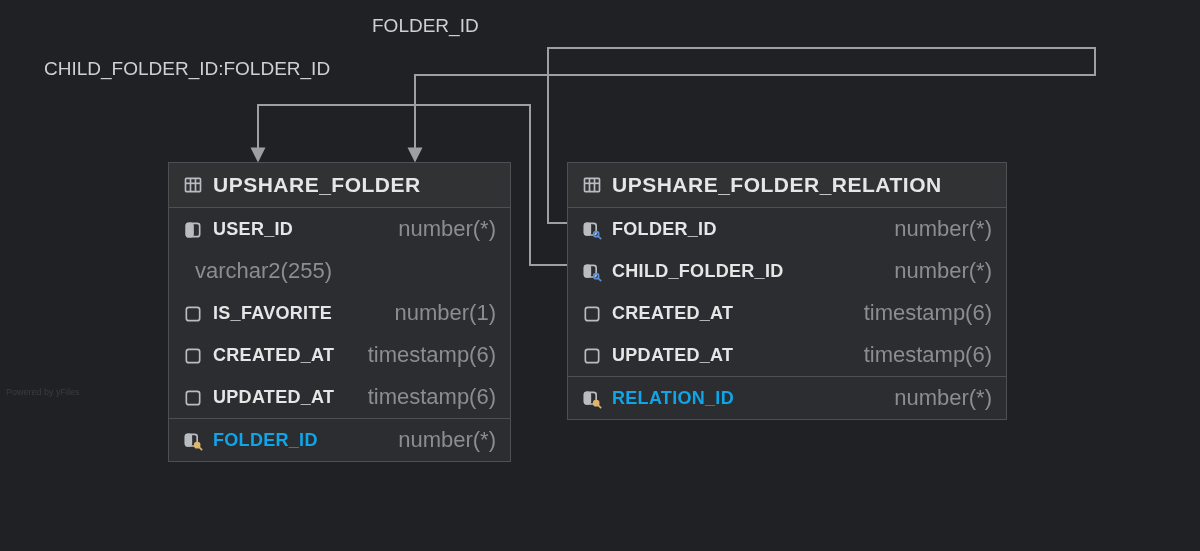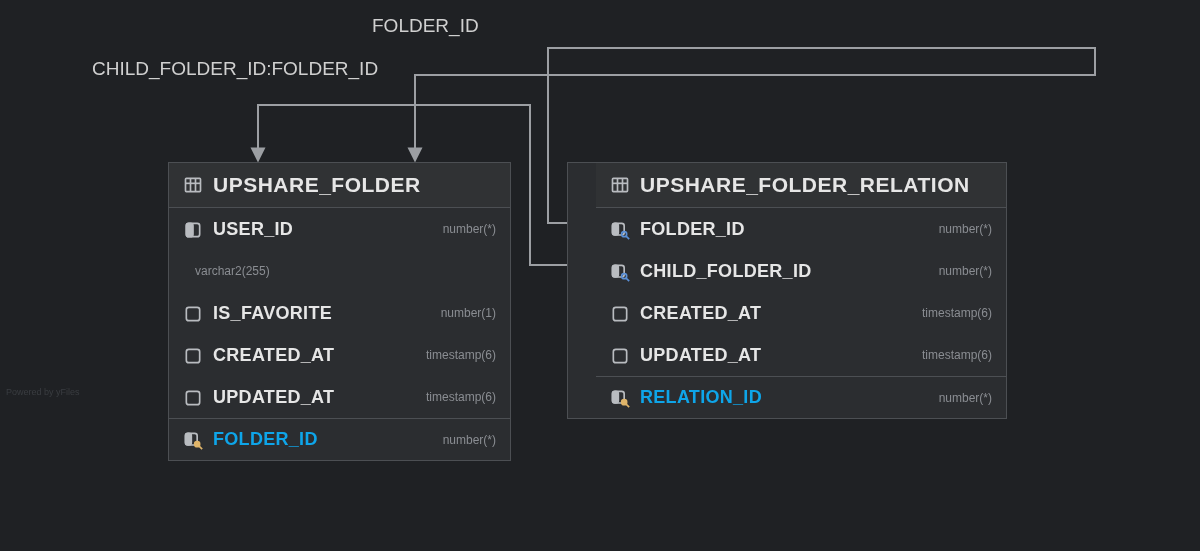--- a/index.html
+++ b/index.html
@@ -7,21 +7,21 @@
   .canvas { position: relative; width: 1200px; height: 401px; }
   svg.connectors { position: absolute; left: 0; top: 0; width: 1200px; height: 551px; pointer-events: none; }
   .label { position: absolute; color: #d0d0d0; font-size: 19px; font-weight: 400; }
   .table-card { position: absolute; background: #2b2d30; border: 1px solid #4c4f53; }
   .table-header { display: flex; align-items: center; gap: 10px; padding: 10px 14px; border-bottom: 1px solid #4c4f53; background: #303234; text-align: center; }
   .table-header .title { color: #e6e6e6; font-size: 21px; font-weight: 600; letter-spacing: .5px; }
   .row { display: flex; align-items: center; justify-content: space-between; padding: 8px 14px; min-height: 42px; }
   .row.divider-top { border-top: 1px solid #4c4f53; }
   .row .left { display: flex; align-items: flex-end; gap: 10px; }
   .col-name { color: #e6e6e6; font-size: 18px; font-weight: 600; letter-spacing: .3px; }
-  .col-type { color: #8a8d92; font-size: 12px; white-space: nowrap; margin-left: 12px; }
+  .col-type { color: #8a8d92; font-size: 22px; white-space: nowrap; margin-left: 12px; }
   .pk .col-name { color: #0ea5e9; }
   .icon { display: inline-flex; flex: 0 0 auto; }
   .footnote { position: absolute; left: 6px; bottom: 4px; font-size: 9px; color: #3a3d41; }
 </style>
 </head>
 <body>
 
 <div class="canvas">
 
   <svg class="connectors" viewBox="0 0 1200 551">
@@ -30,21 +30,21 @@
         <path d="M 1 1 L 11 6 L 1 11 Z" fill="#9c9fa3"></path>
       </marker>
     </defs>
 
     <path d="M 567 223 L 548 223 L 548 48 L 1095 48 L 1095 75 L 415 75 L 415 155" fill="none" stroke="#9c9fa3" stroke-width="2" marker-end="url(#arrow)"></path>
 
     <path d="M 567 265 L 530 265 L 530 105 L 258 105 L 258 155" fill="none" stroke="#9c9fa3" stroke-width="2" marker-end="url(#arrow)"></path>
   </svg>
 
   <div class="label" style="left:372px; top:15px;">FOLDER_ID</div>
-  <div class="label" style="left:44px; top:58px;margin-left:48px;">CHILD_FOLDER_ID:FOLDER_ID</div>
+  <div class="label" style="left:44px; top:58px;">CHILD_FOLDER_ID:FOLDER_ID</div>
 
   <div class="table-card" style="left:168px; top:162px; width:343px;">
     <div class="table-header">
       <span class="icon">
         <svg width="20" height="20" viewBox="0 0 24 24" fill="none" stroke="#b9bcc0" stroke-width="2">
           <rect x="3" y="4" width="18" height="16" rx="1"></rect>
             <line x1="3" y1="10" x2="21" y2="10"></line>
             <line x1="9" y1="4" x2="9" y2="20"></line>
             <line x1="15" y1="4" x2="15" y2="20"></line>
         </svg>
@@ -109,21 +109,21 @@
               <circle cx="17" cy="17" r="3" fill="#e0b56a" stroke="#e0b56a"></circle>
               <line x1="19" y1="19" x2="23" y2="23" stroke="#e0b56a"></line>
             </svg>
         </span>
         <span class="col-name">FOLDER_ID</span>
       </span>
       <span class="col-type">number(*)</span>
     </div>
   </div>
 
-  <div class="table-card" style="left:567px; top:162px; width:440px;padding-left:28px;">
+  <div class="table-card" style="left:567px; top:162px; width:440px;">
     <div class="table-header">
       <span class="icon">
         <svg width="20" height="20" viewBox="0 0 24 24" fill="none" stroke="#b9bcc0" stroke-width="2">
           <rect x="3" y="4" width="18" height="16" rx="1"></rect>
             <line x1="3" y1="10" x2="21" y2="10"></line>
             <line x1="9" y1="4" x2="9" y2="20"></line>
             <line x1="15" y1="4" x2="15" y2="20"></line>
         </svg>
       </span>
       <span class="title">UPSHARE_FOLDER_RELATION</span>

